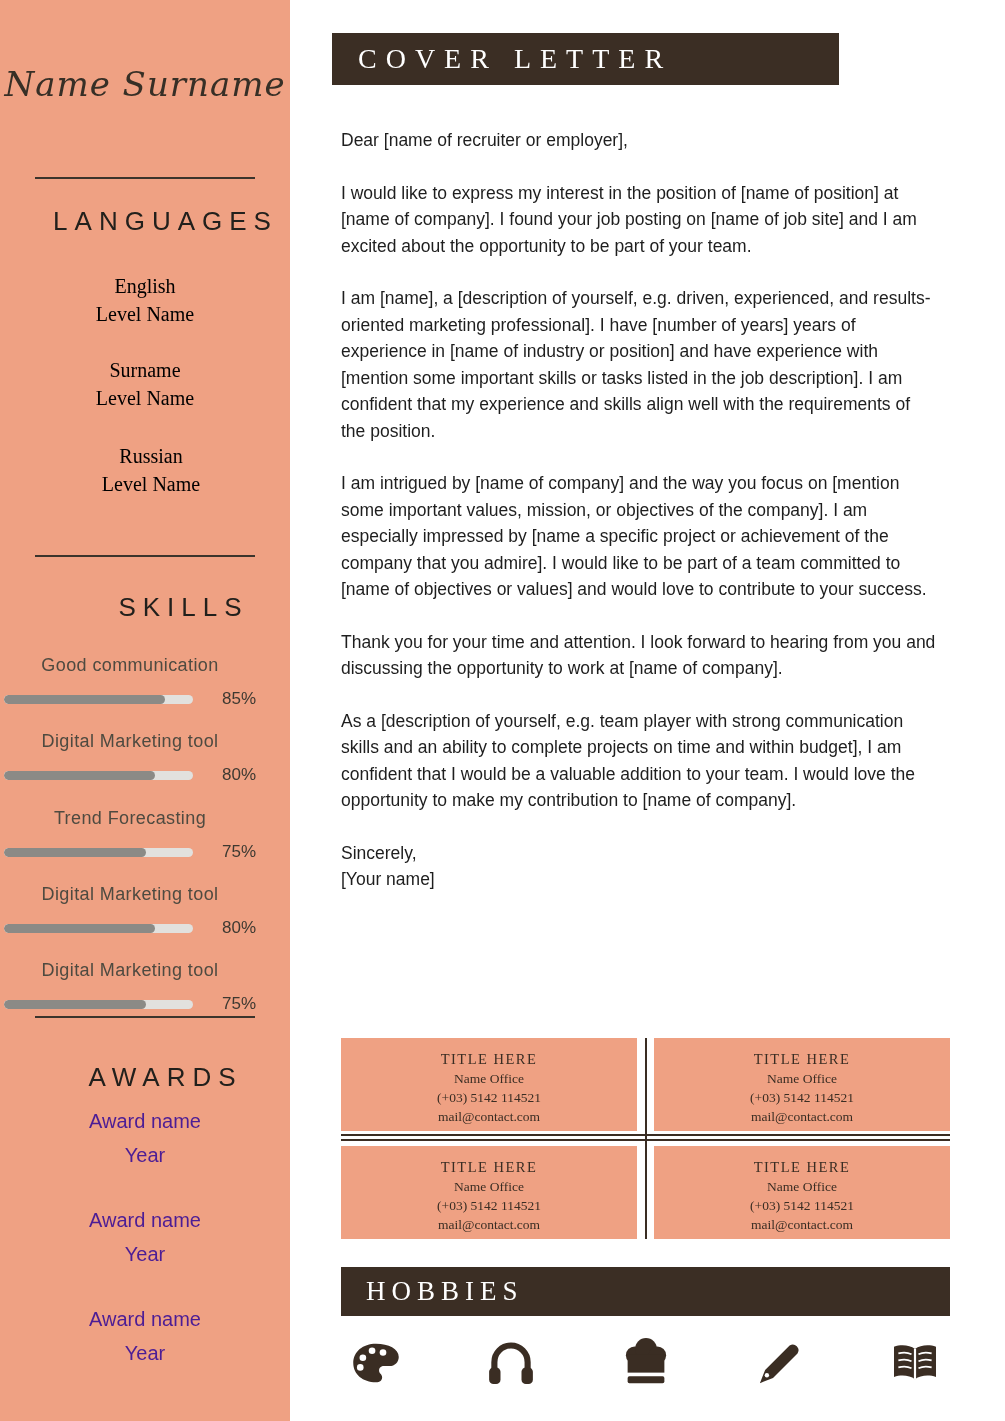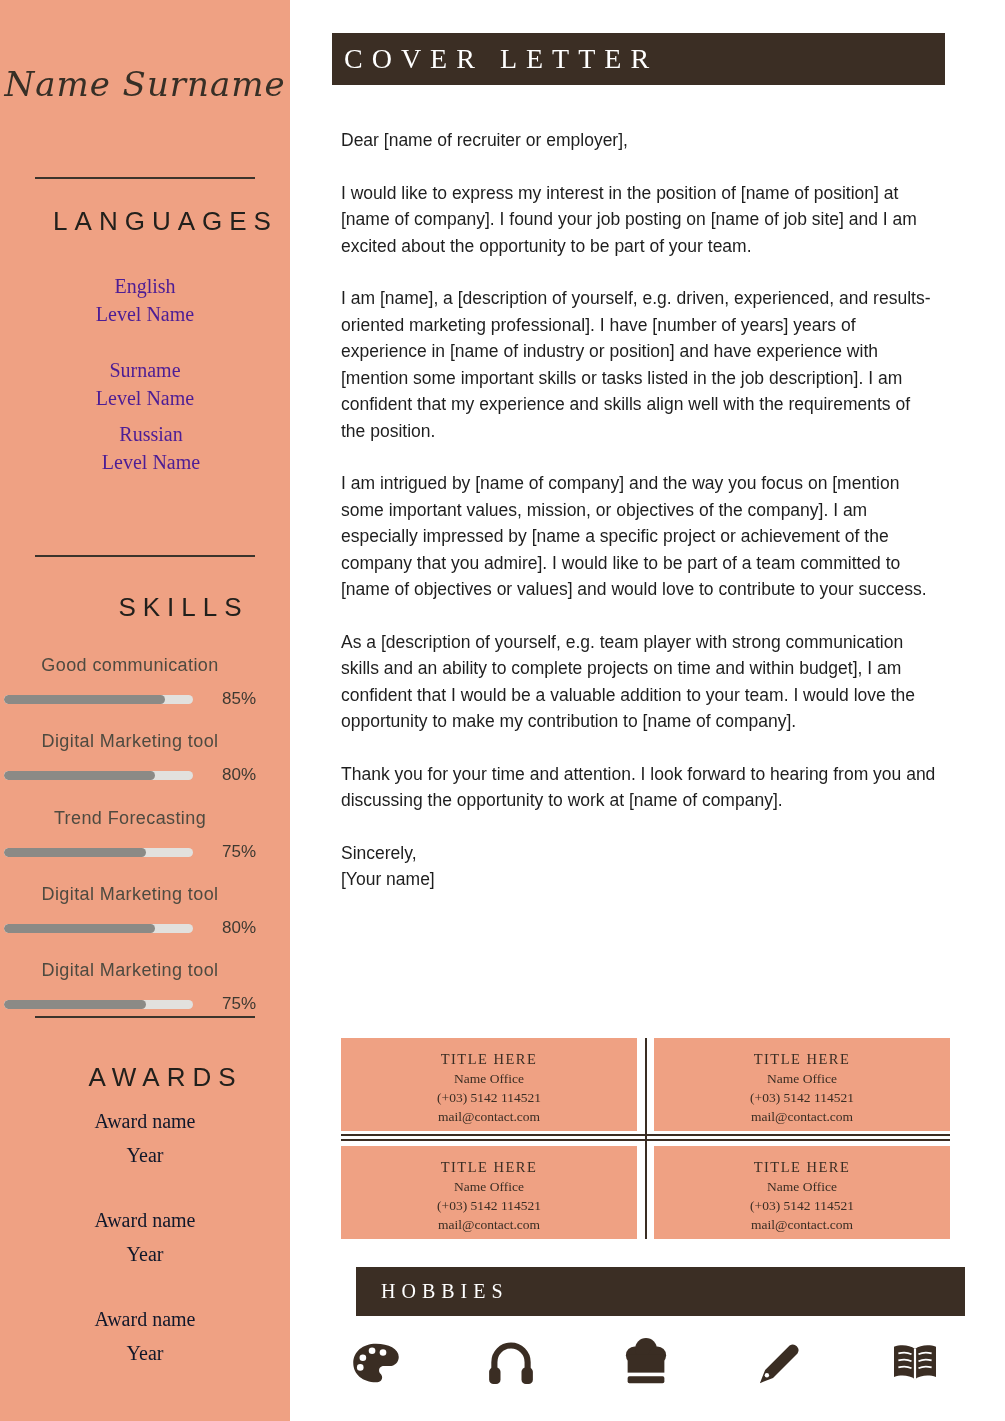--- a/index.html
+++ b/index.html
@@ -13,57 +13,57 @@
           font-family:"DejaVu Serif", serif; font-style:italic; font-size:34px;
           color:#37claro; color:#372f26; letter-spacing:1px; }
   .divider { position:absolute; left:35px; width:220px; border-top:2px solid #3b342c; }
   .d1 { top:177px; } .d2 { top:555px; } .d3 { top:1016px; }
   .side-title { position:absolute; left:17px; width:100%; text-align:center;
                 font-size:26px; letter-spacing:7px; text-indent:7px; font-weight:500; color:#22201c; }
   .languages-title { top:206px; }
   .skills-title { top:592px; letter-spacing:7px;padding-left:36px; }
   .awards-title { top:1062px; }
   .lang-group { position:absolute; left:0; width:100%; text-align:center;
-                font-family:"Liberation Serif", serif; font-size:20px; line-height:28px; color:#4c1d95; }
-  .lg0 { top:272px; } .lg1 { top:356px; } .lg2 { top:420px;padding-left:12px; }
+                font-family:"Liberation Serif", serif; font-size:20px; line-height:28px; color:#000000; }
+  .lg0 { top:272px; } .lg1 { top:356px; } .lg2 { top:442px;padding-left:12px; }
   .skill { position:absolute; left:4px; width:252px;text-align:center; }
   .sk0 { top:655px; } .sk1 { top:731px; } .sk2 { top:808px; } .sk3 { top:884px; } .sk4 { top:960px; }
   .skill-label { font-size:18px; color:#4e4a40; letter-spacing:0.4px; }
   .bar-row { display:flex; align-items:center; margin-top:13px; }
   .bar-track { width:200px; height:9px; background:#e2e1de; border-radius:5px; overflow:hidden; }
   .bar-fill { height:100%; background:#8b8a86; border-radius:5px; }
   .skill-pct { margin-left:29px; font-size:17px; color:#3e3931; }
   .award-group { position:absolute; left:0; width:100%; text-align:center;
-                 font-family:Liberation Serif, serif; font-size:20px; line-height:34px; color:#0f172a; }
+                 font-family:Liberation Sans, sans-serif; font-size:20px; line-height:34px; color:#4c1d95; }
   .ag0 { top:1104px; } .ag1 { top:1203px; } .ag2 { top:1302px; }
 
   
   .main { position:absolute; left:290px; top:0; width:715px; height:1421px; background:#ffffff; }
   .dark-bar { background:#3B2E24; color:#ffffff; font-family:"Liberation Serif", serif; }
-  .header-bar { position:absolute; left:42px; top:33px; width:613px; height:52px;
-                font-size:28px; letter-spacing:9px; line-height:52px; padding-left:12px; }
+  .header-bar { position:absolute; left:42px; top:33px; width:507px; height:52px;
+                font-size:28px; letter-spacing:9px; line-height:52px; padding-left:26px; }
   .body-text { position:absolute; left:51px; top:127px; width:596px;
                font-size:17.5px; line-height:26.5px; color:#1e1e1e; }
   .body-text p { margin-bottom:26px; }
   .body-text p:last-child { margin-bottom:0; }
 
   .ref-bar { position:absolute; left:51px; top:994px; width:609px; height:27px;
              font-size:13px; letter-spacing:4px; line-height:27px; padding-left:22px; }
   .ref-card { position:absolute; width:296px; height:93px; background:#EFA183;
               text-align:center; font-family:"Liberation Serif", serif; color:#3a2d23; padding-top:11px; }
   .rc0 { left:51px;  top:1038px; } .rc1 { left:364px; top:1038px; }
   .rc2 { left:51px;  top:1146px; } .rc3 { left:364px; top:1146px; }
   .ref-title { font-size:14.5px; letter-spacing:1.5px; line-height:20px; }
   .ref-line  { font-size:13.5px; line-height:19px; }
   .ref-vline { position:absolute; left:355px; top:1038px; width:2px; height:201px; background:#3a2d23; }
   .ref-hline { position:absolute; left:51px; width:609px; height:2px; background:#3a2d23; }
   .rh0 { top:1134px; } .rh1 { top:1139px; }
 
-  .hobbies-bar { position:absolute; left:66px; top:1267px; width:609px; height:49px;
-                 font-size:20px; letter-spacing:6px; line-height:49px; padding-left:25px; }
+  .hobbies-bar { position:absolute; left:51px; top:1267px; width:609px; height:49px;
+                 font-size:27px; letter-spacing:6px; line-height:49px; padding-left:25px; }
   .icons-row { position:absolute; left:51px; top:1334px; width:609px;
                display:flex; justify-content:space-between; padding:0 6px; }
   .hobby-icon { width:58px; height:58px; display:flex; align-items:center; justify-content:center; }
   .hobby-icon svg { width:56px; height:56px; }
 </style>
 </head>
 <body>
 
 <div class="page">
 
@@ -152,22 +152,22 @@
   </aside>
 
   <main class="main">
     <div class="dark-bar header-bar">COVER LETTER</div>
 
     <div class="body-text">
       <p>Dear [name of recruiter or employer],</p>
       <p>I would like to express my interest in the position of [name of position] at [name of company]. I found your job posting on [name of job site] and I am excited about the opportunity to be part of your team.</p>
       <p>I am [name], a [description of yourself, e.g. driven, experienced, and results-oriented marketing professional]. I have [number of years] years of experience in [name of industry or position] and have experience with [mention some important skills or tasks listed in the job description]. I am confident that my experience and skills align well with the requirements of the position.</p>
       <p>I am intrigued by [name of company] and the way you focus on [mention some important values, mission, or objectives of the company]. I am especially impressed by [name a specific project or achievement of the company that you admire]. I would like to be part of a team committed to [name of objectives or values] and would love to contribute to your success.</p>
+      <p>Thank you for your time and attention. I look forward to hearing from you and discussing the opportunity to work at [name of company].</p>
       <p>As a [description of yourself, e.g. team player with strong communication skills and an ability to complete projects on time and within budget], I am confident that I would be a valuable addition to your team. I would love the opportunity to make my contribution to [name of company].</p>
-      <p>Thank you for your time and attention. I look forward to hearing from you and discussing the opportunity to work at [name of company].</p>
       <p>
         <span>Sincerely,</span><br>
         <span>[Your name]</span>
       </p>
     </div>
 
 
     <div class="ref-card rc0">
       <div class="ref-title">TITLE HERE</div>
       <div class="ref-line">Name Office</div>

